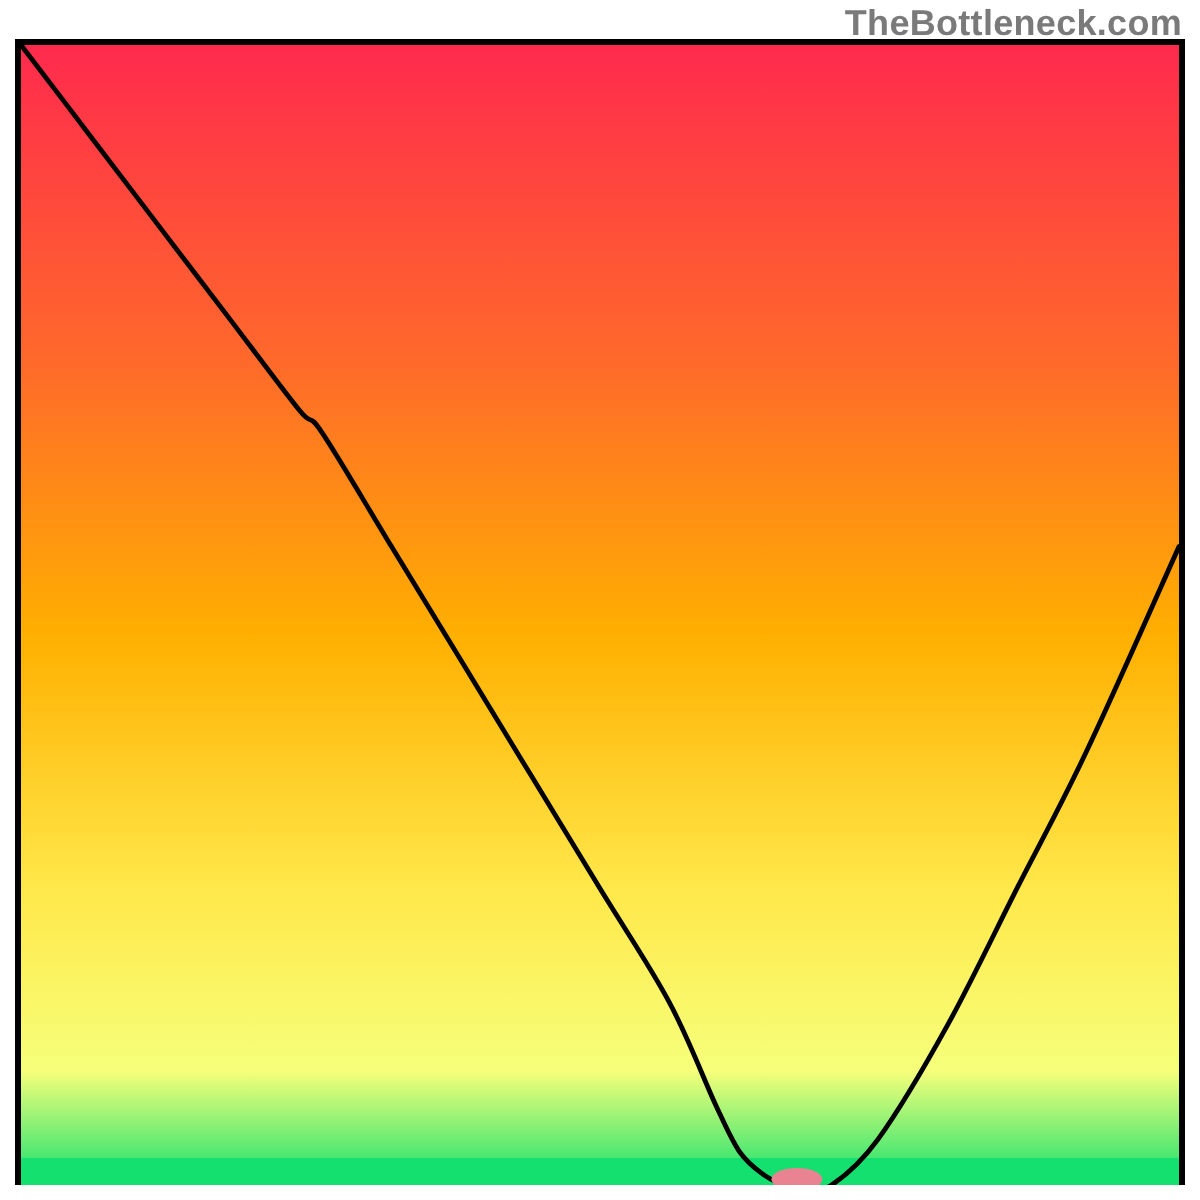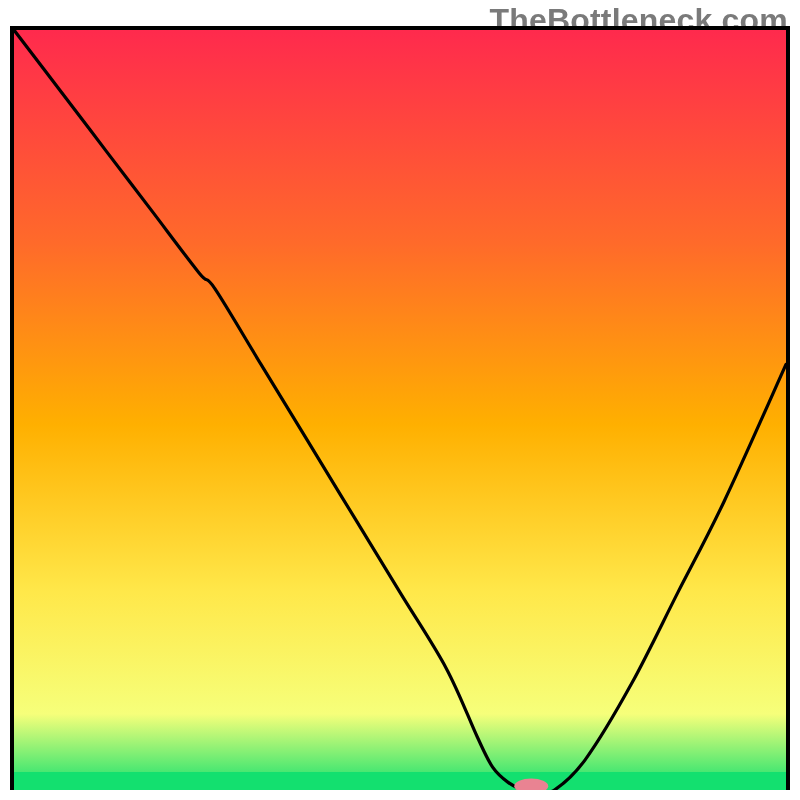--- a/index.html
+++ b/index.html
@@ -18,21 +18,21 @@
     width: 780px;
     height: 764px;
     box-sizing: border-box;
     border: 4px solid #000;
     border-bottom: none;
   }
   .watermark {
     position: absolute;
     top: 2px;
     right: 12px;
-    font-size: 32px;
+    font-size: 24px;
     font-weight: 600;
     color: #7a7a7a;
     letter-spacing: 0.2px;
   }
   .plot {
     position: absolute;
     left: 14px;
     top: 30px;
     width: 772px;
     height: 760px;

